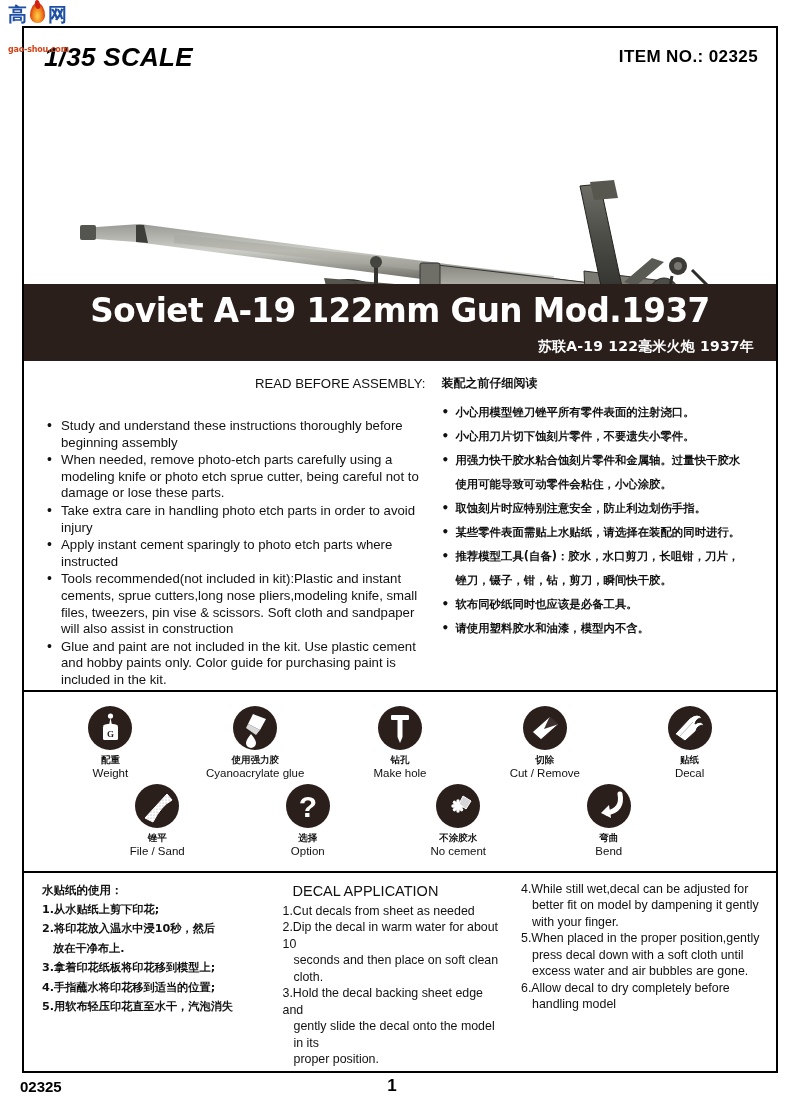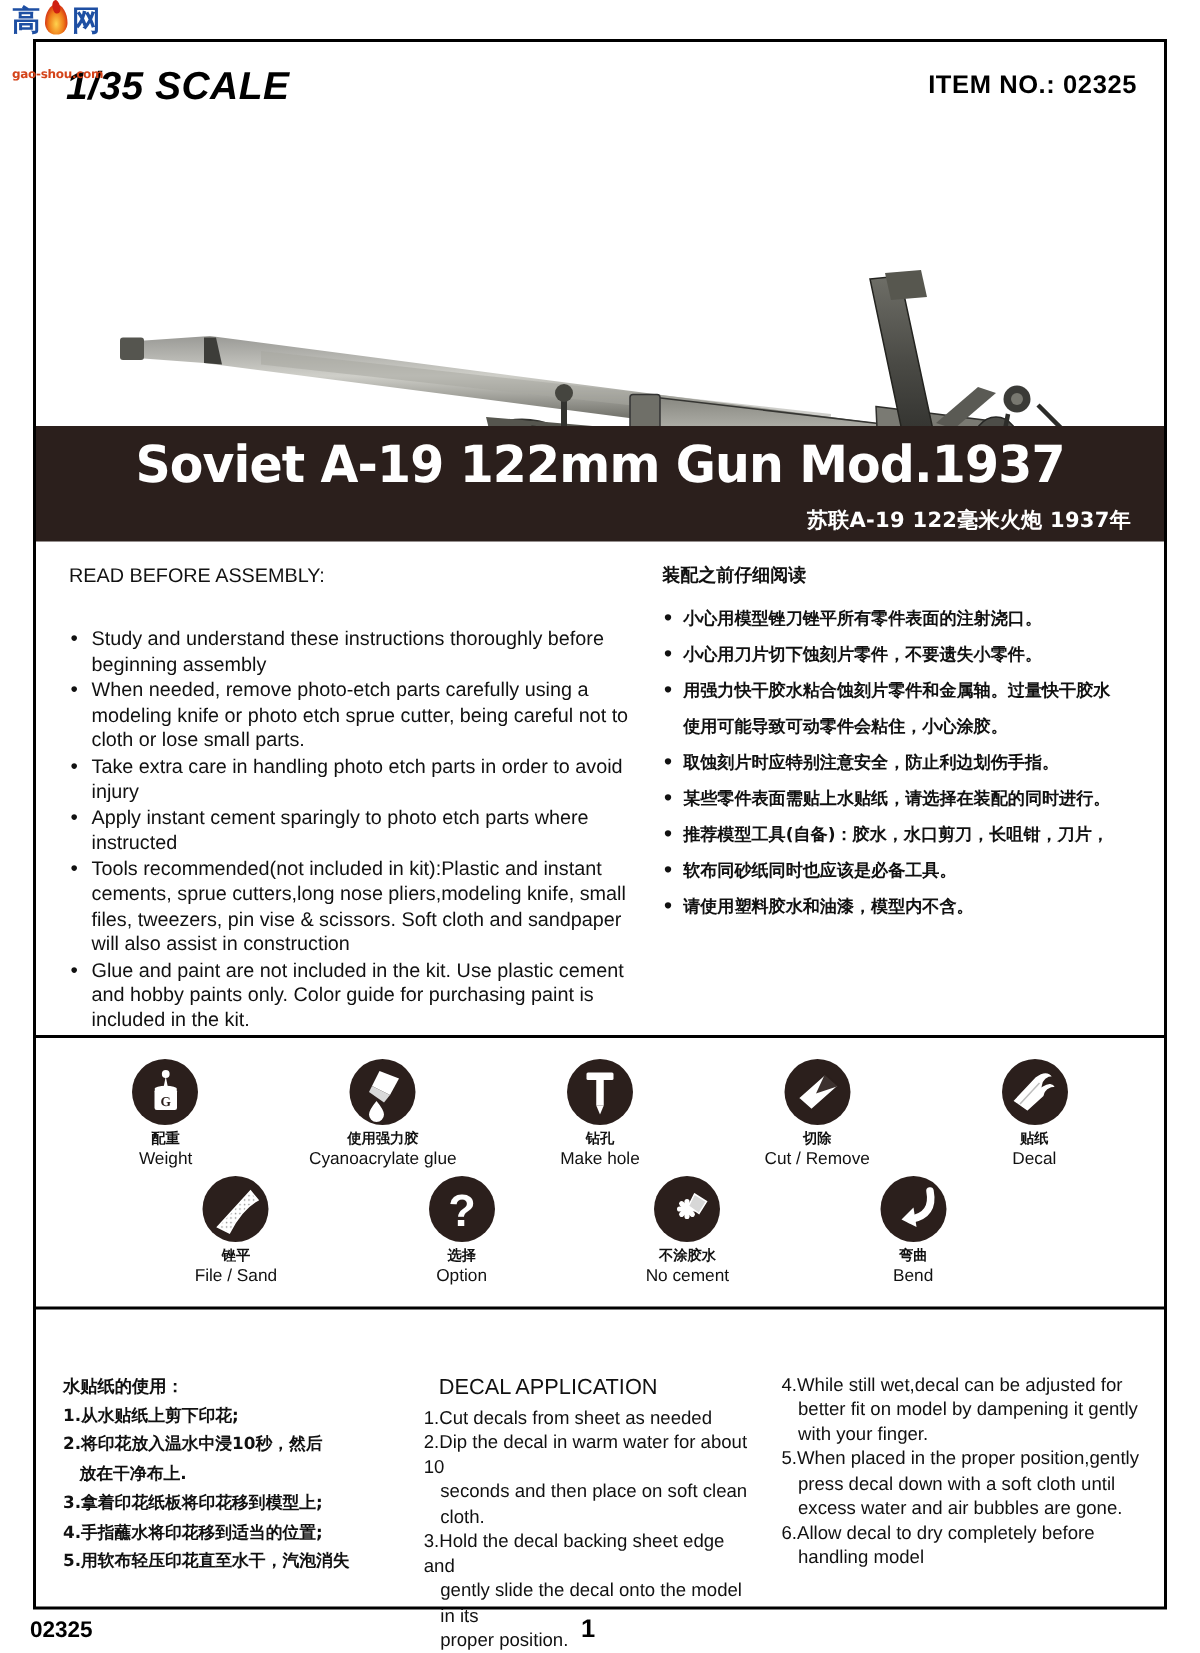--- a/index.html
+++ b/index.html
@@ -129,20 +129,21 @@
     padding: 13px 8px 0 8px;
   }
   .col-en { width: 54%; padding-left: 14px; padding-right: 4px; }
   .col-cn { width: 46%; padding-left: 12px; }
 
   .heading-en {
     font-size: 13.2px;
     line-height: 20px;
     margin-bottom: 17px;
     color: #111;
+    text-align: right;
   }
   .heading-cn {
     font-family: "DejaVu Sans", sans-serif;
     font-size: 12px;
     font-weight: 700;
     line-height: 18px;
     margin-bottom: 8px;
     color: #111;
   }
 
@@ -221,21 +222,21 @@
     color: #111;
     line-height: 14px;
   }
 
   
   .decal {
     flex: 1;
     display: flex;
     padding: 8px 6px 4px 6px;
   }
-  .decal-col { padding: 0 6px; margin-top: 34px; }
+  .decal-col { padding: 0 6px; }
   .dc1 { width: 32.5%; padding-left: 12px; }
   .dc2 { width: 32.5%; padding-left: 12px; }
   .dc3 { width: 35%; padding-left: 10px; }
 
   .decal-title-cn {
     font-family: "DejaVu Sans", sans-serif;
     font-size: 11.5px; font-weight: 700;
     line-height: 19px; color: #111;
   }
   .decal-title-en {
@@ -384,21 +385,21 @@
   <div class="title-band">
     <div class="title-en">Soviet A-19 122mm Gun Mod.1937</div>
     <div class="title-cn">苏联A-19 122毫米火炮 1937年</div>
   </div>
 
   <div class="instructions">
     <div class="col-en">
       <div class="heading-en">READ BEFORE ASSEMBLY:</div>
       <ul class="bullets-en">
         <li>Study and understand these instructions thoroughly before beginning assembly</li>
-        <li>When needed, remove photo-etch parts carefully using a modeling knife or photo etch sprue cutter, being careful not to cloth or lose small parts.</li>
+        <li>When needed, remove photo-etch parts carefully using a modeling knife or photo etch sprue cutter, being careful not to damage or lose these parts.</li>
         <li>Take extra care in handling photo etch parts in order to avoid injury</li>
         <li>Apply instant cement sparingly to photo etch parts where instructed</li>
         <li>Tools recommended(not included in kit):Plastic and instant  cements, sprue cutters,long nose pliers,modeling knife, small files, tweezers, pin vise &amp; scissors. Soft cloth and sandpaper will also assist in construction</li>
         <li>Glue and paint are not included in the kit. Use plastic cement and hobby paints only. Color guide for purchasing paint is included in the kit.</li>
       </ul>
     </div>
 
     <div class="col-cn">
       <div class="heading-cn">装配之前仔细阅读</div>
       <ul class="bullets-cn">
@@ -413,20 +414,21 @@
           <span class="cont">使用可能导致可动零件会粘住，小心涂胶。</span>
         </li>
         <li>
           <span>取蚀刻片时应特别注意安全，防止利边划伤手指。</span>
         </li>
         <li>
           <span>某些零件表面需贴上水贴纸，请选择在装配的同时进行。</span>
         </li>
         <li>
           <span>推荐模型工具(自备)：胶水，水口剪刀，长咀钳，刀片，</span>
+          <span class="cont">锉刀，镊子，钳，钻，剪刀，瞬间快干胶。</span>
         </li>
         <li>
           <span>软布同砂纸同时也应该是必备工具。</span>
         </li>
         <li>
           <span>请使用塑料胶水和油漆，模型内不含。</span>
         </li>
       </ul>
     </div>
   </div>

